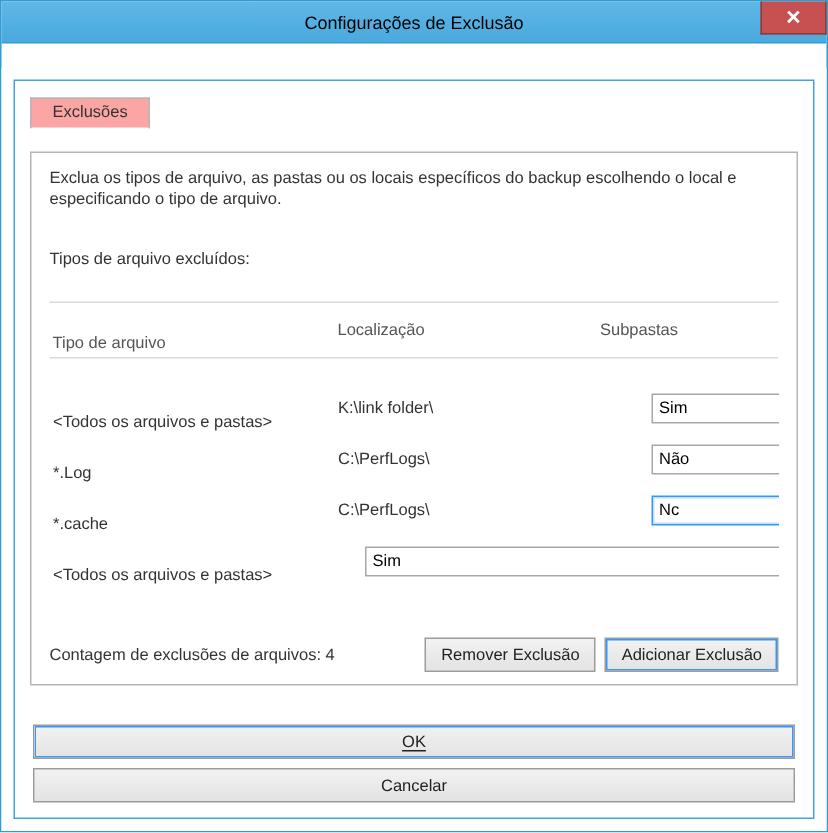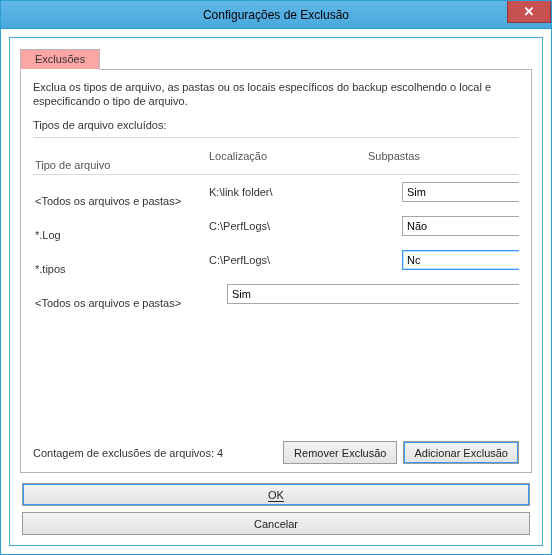--- a/index.html
+++ b/index.html
@@ -1,15 +1,15 @@
 <!DOCTYPE html>
 <html><head>
 <meta charset="utf-8">
 <style>
-  * { box-sizing: border-box; }
+  * { box-sizing: border-box; gap: 16px; }
   body {
     margin: 0;
     padding: 0;
     font-family: "Segoe UI", Tahoma, sans-serif;
     font-size: 11px;
     background: #fff;
     width: 552px;
     height: 555px;
     overflow: hidden;
   }
@@ -226,21 +226,21 @@
                 </div>
               </div>
               <div class="grid-row">
                 <div class="col-type">*.Log</div>
                 <div class="col-loc">C:\PerfLogs\</div>
                 <div class="col-sub">
                   <div class="sub-wrap"><input class="sub-select" readonly="" value="Não" style=""></div>
                 </div>
               </div>
               <div class="grid-row">
-                <div class="col-type">*.tipos</div>
+                <div class="col-type">*.cache</div>
                 <div class="col-loc">C:\PerfLogs\</div>
                 <div class="col-sub">
                   <div class="sub-wrap"><input class="sub-select sub-active" readonly="" value="Nc" style=""></div>
                 </div>
               </div>
               <div class="grid-row">
                 <div class="col-type placeholder-gray">&lt;Todos os arquivos e pastas&gt;</div>
                 <div class="col-sub">
                   <div class="sub-wrap"><input class="sub-select" readonly="" value="Sim" style=""></div>
                 </div>

